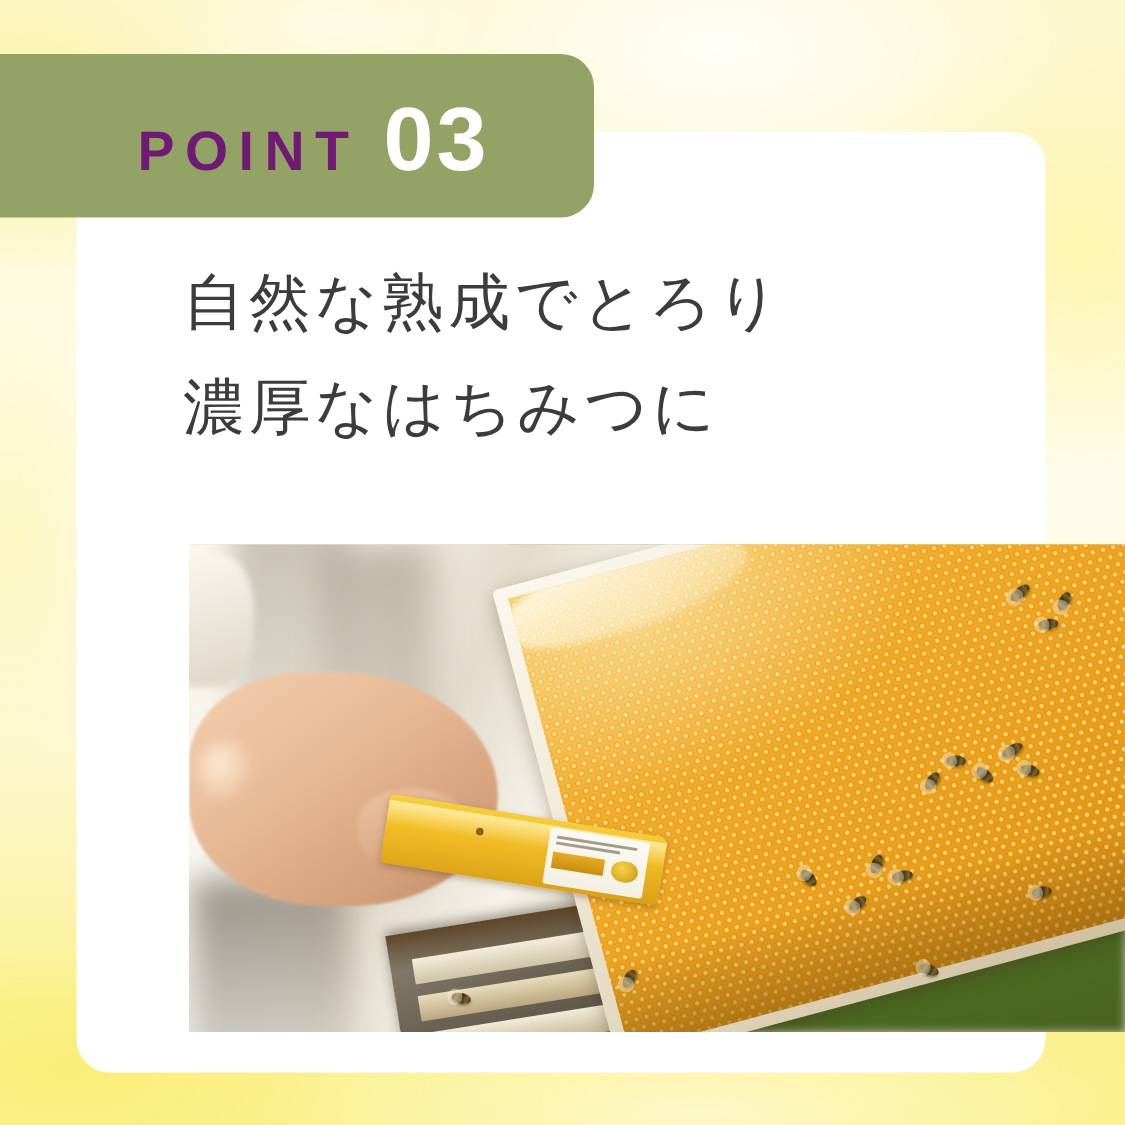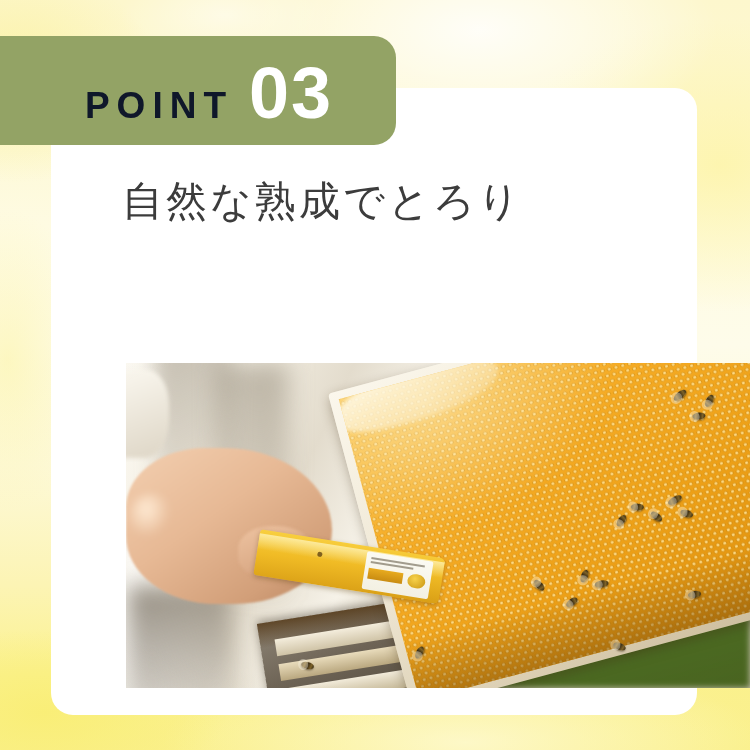--- a/index.html
+++ b/index.html
@@ -96,30 +96,30 @@
     justify-content: center;
     box-sizing: border-box;
     padding-left: 22px;
   }
   .badge-inner {
     display: flex;
     align-items: baseline;
     transform: translateY(2px);
   }
   .badge-word {
-    color: #0f172a;
+    color: #701a75;
     font-size: 37px;
     font-weight: 700;
     letter-spacing: 7px;
     line-height: 1;
     font-family: "Liberation Sans", sans-serif;
   }
   .badge-num {
     color: #ffffff;
-    font-size: 72px;
+    font-size: 60px;
     font-weight: 700;
     letter-spacing: 2px;
     line-height: 1;
     margin-left: 16px;
     font-family: "Liberation Sans", sans-serif;
   }
 
   
   .headline {
     position: absolute;
@@ -451,20 +451,21 @@
 
   <div class="badge">
     <div class="badge-inner">
       <span class="badge-word">POINT</span>
       <span class="badge-num">03</span>
     </div>
   </div>
 
   <div class="headline">
     <div class="headline-line">自然な熟成でとろり</div>
+    <div class="headline-line">濃厚なはちみつに</div>
   </div>
 
   <div class="photo">
     <div class="photo-scene">
 
       <div class="grass"></div>
 
       <div class="suit">
         <div class="suit-shadow-a"></div>
         <div class="suit-shadow-b"></div>

